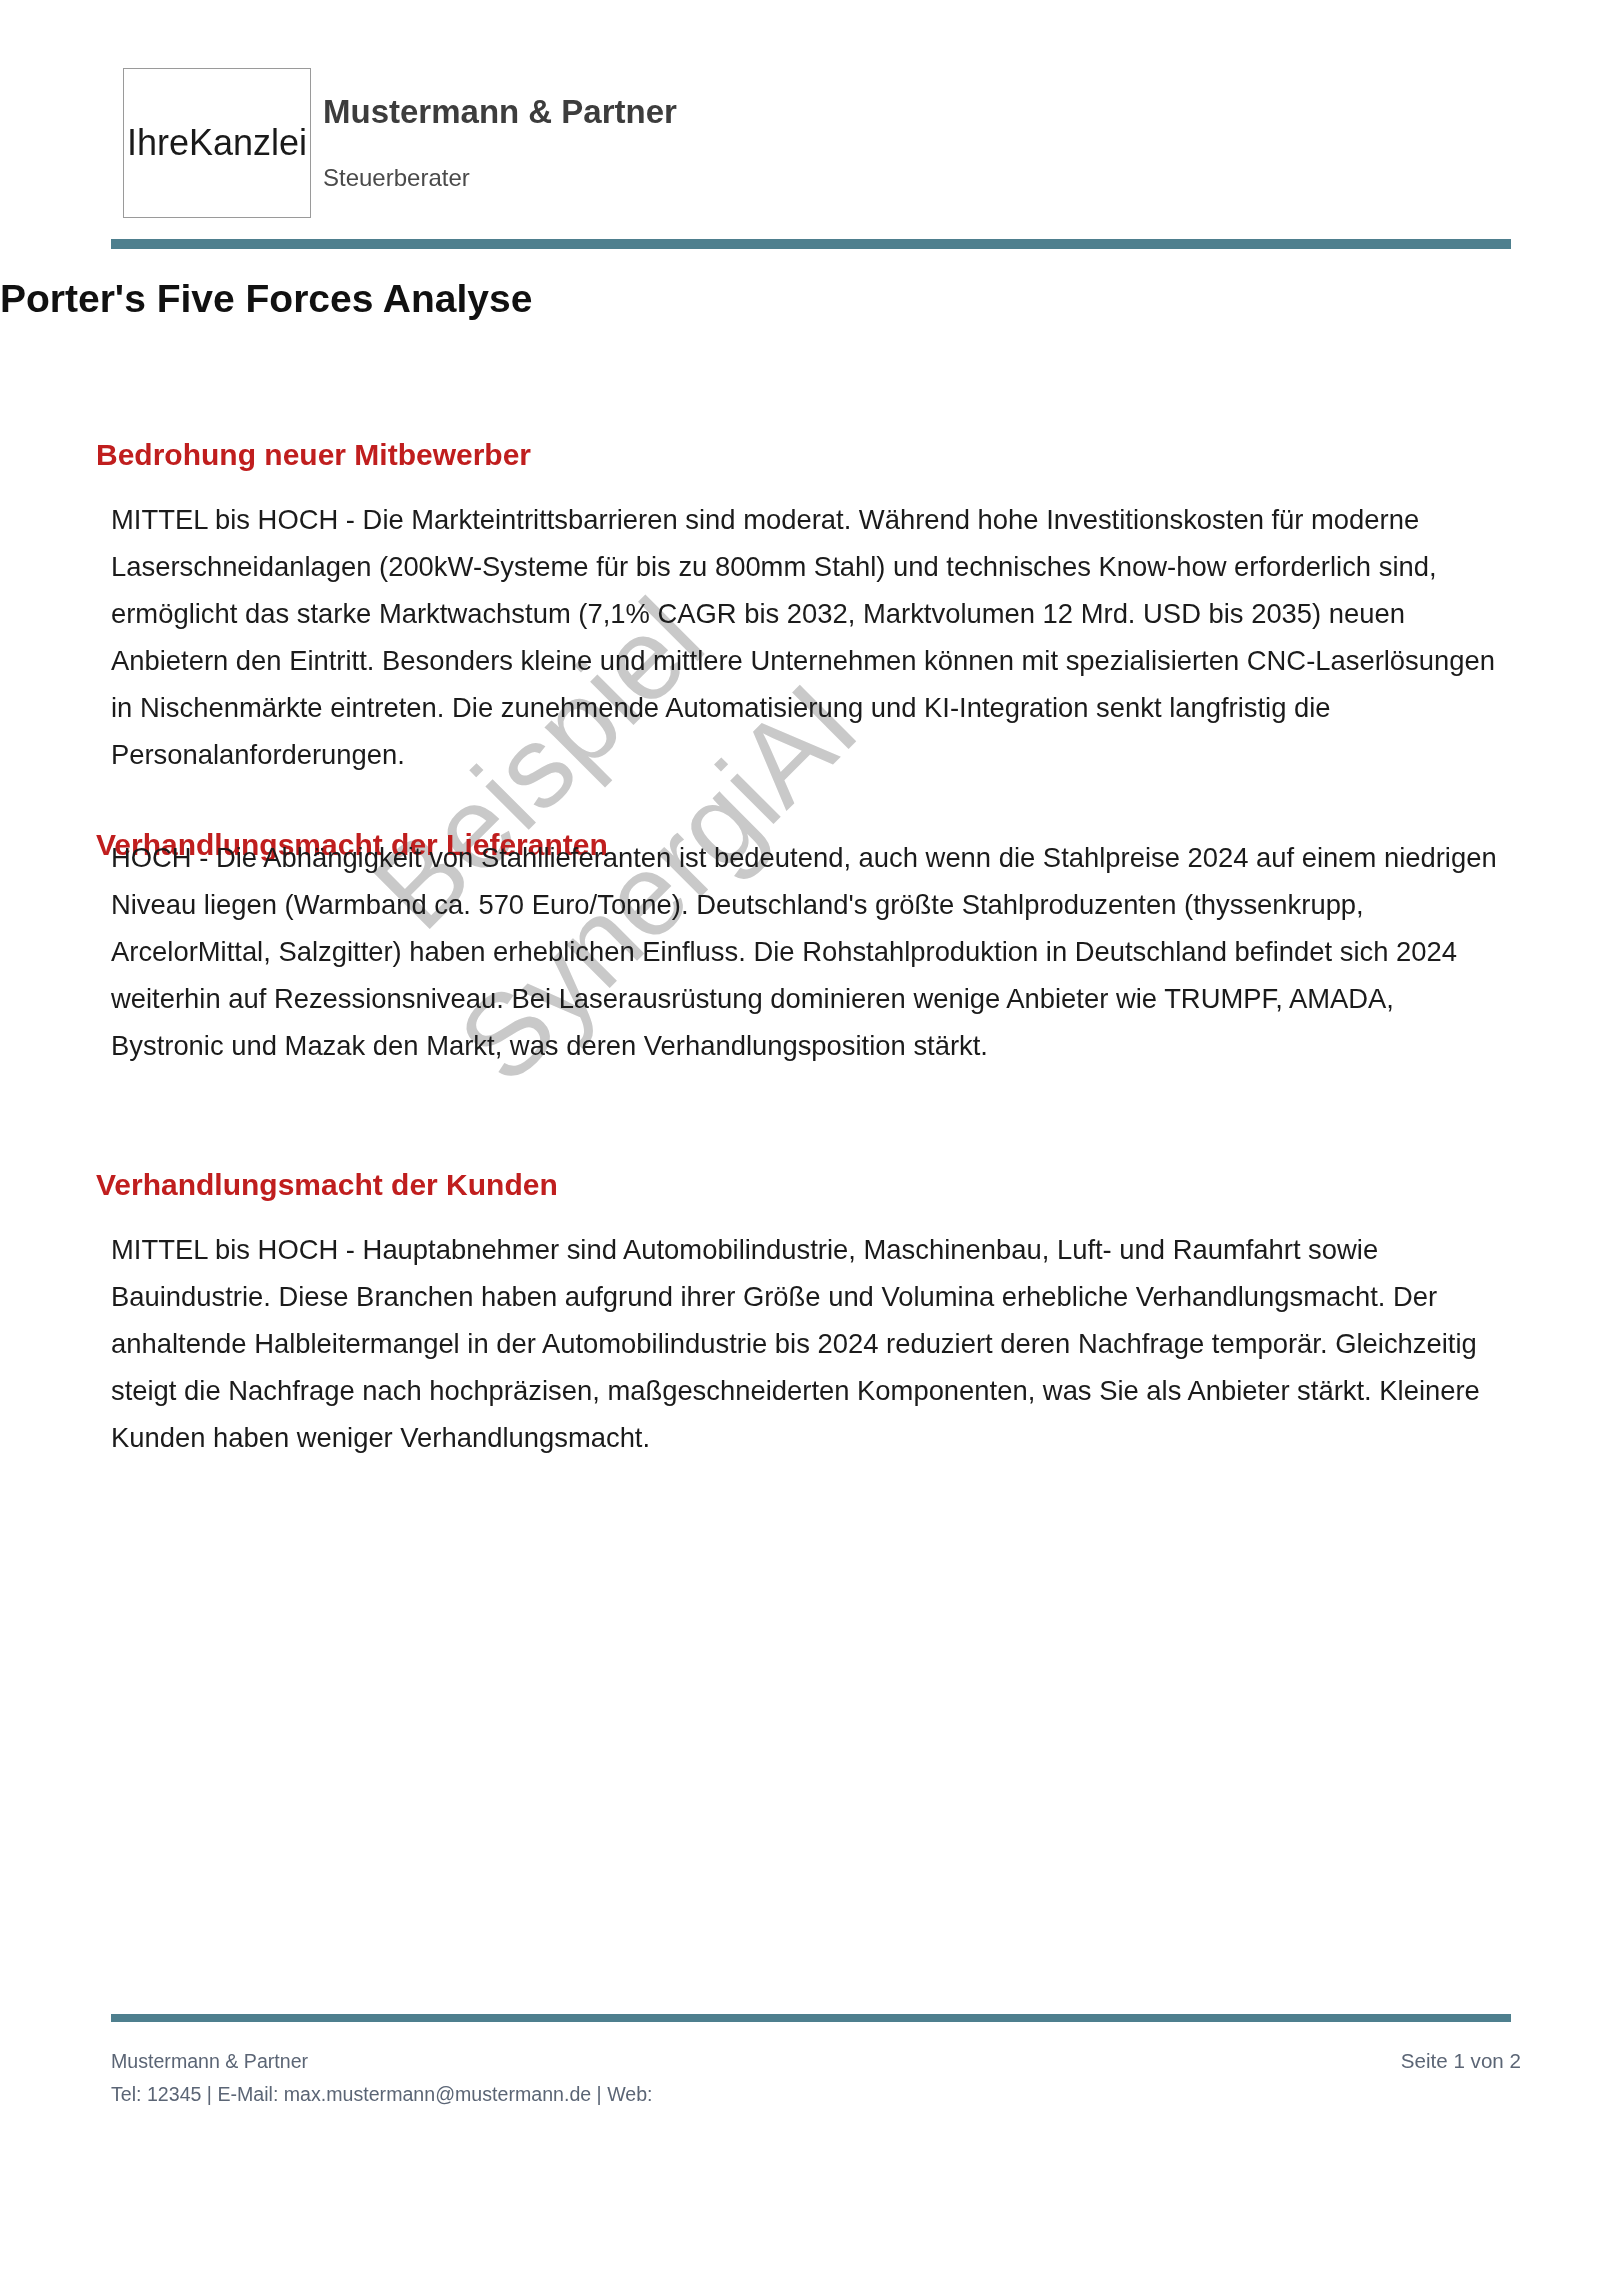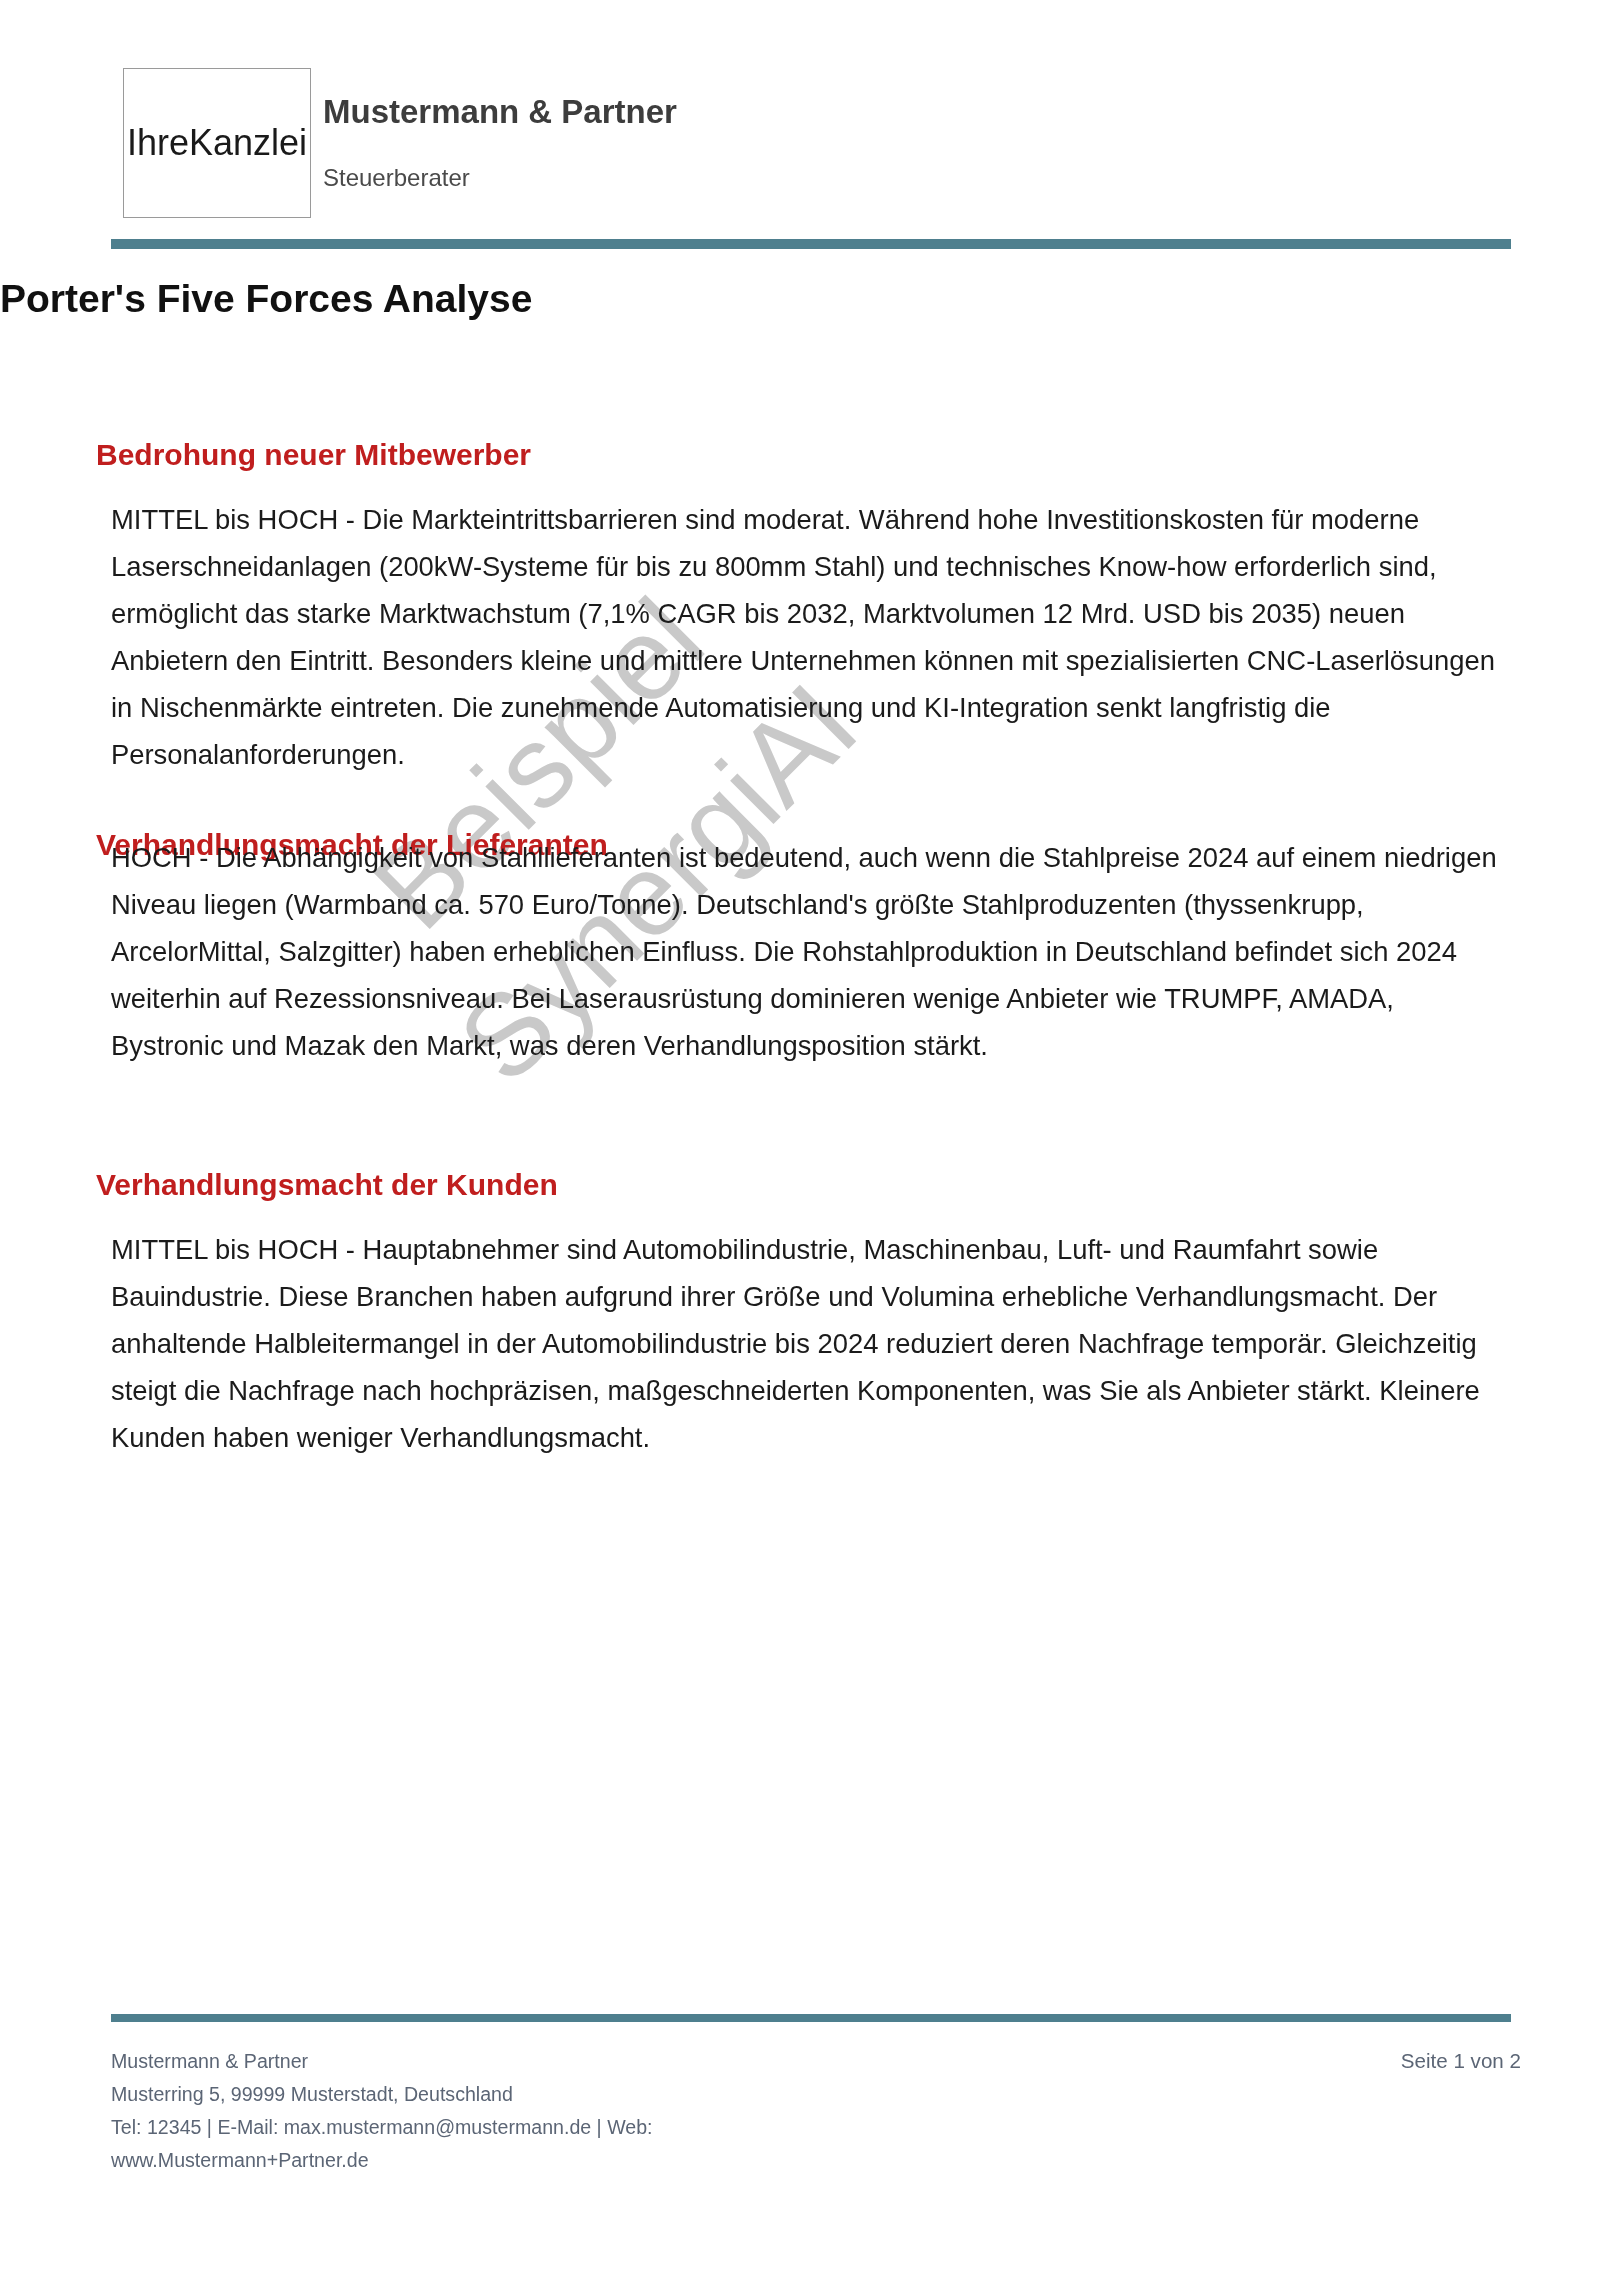--- a/index.html
+++ b/index.html
@@ -106,21 +106,19 @@
     <h2 class="section-heading h2">Verhandlungsmacht der Lieferanten</h2>
     <p class="section-body p2">HOCH - Die Abhängigkeit von Stahllieferanten ist bedeutend, auch wenn die Stahlpreise 2024 auf einem niedrigen Niveau liegen (Warmband ca. 570 Euro/Tonne). Deutschland's größte Stahlproduzenten (thyssenkrupp, ArcelorMittal, Salzgitter) haben erheblichen Einfluss. Die Rohstahlproduktion in Deutschland befindet sich 2024 weiterhin auf Rezessionsniveau. Bei Laserausrüstung dominieren wenige Anbieter wie TRUMPF, AMADA, Bystronic und Mazak den Markt, was deren Verhandlungsposition stärkt.</p>
 
     <h2 class="section-heading h3">Verhandlungsmacht der Kunden</h2>
     <p class="section-body p3">MITTEL bis HOCH - Hauptabnehmer sind Automobilindustrie, Maschinenbau, Luft- und Raumfahrt sowie Bauindustrie. Diese Branchen haben aufgrund ihrer Größe und Volumina erhebliche Verhandlungsmacht. Der anhaltende Halbleitermangel in der Automobilindustrie bis 2024 reduziert deren Nachfrage temporär. Gleichzeitig steigt die Nachfrage nach hochpräzisen, maßgeschneiderten Komponenten, was Sie als Anbieter stärkt. Kleinere Kunden haben weniger Verhandlungsmacht.</p>
 
     <div class="rule rule-bottom"></div>
 
     <div class="footer-block">
       <div>Mustermann &amp; Partner</div>
-      <div>Musterring 5, 99999 Musterstadt, Deutschland</div>
       <div>Tel: 12345 | E-Mail: max.mustermann@mustermann.de | Web:</div>
-      <div>www.Mustermann+Partner.de</div>
     </div>
     <div class="footer-page">Seite 1 von 2</div>
 
   </div>
 </div>
 
 
 </body></html>

